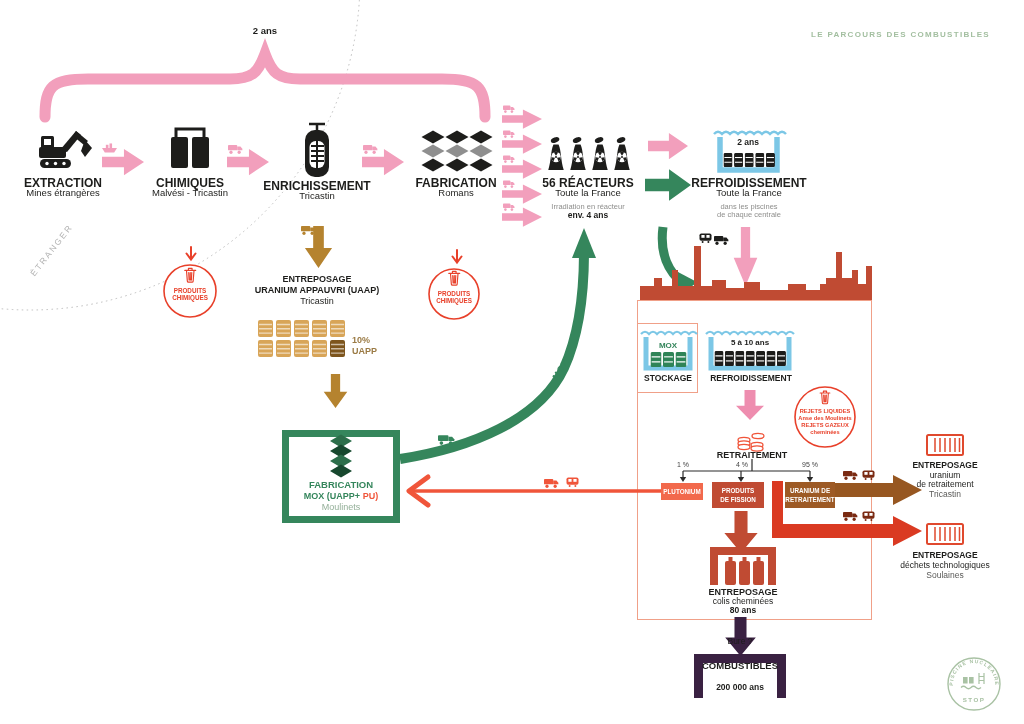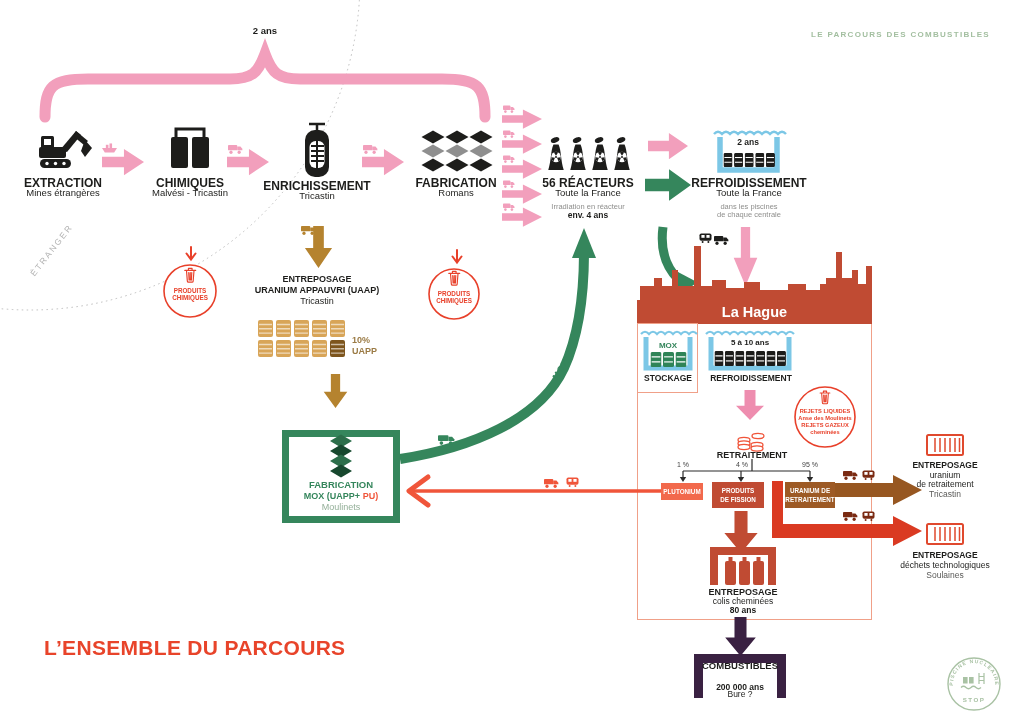--- a/index.html
+++ b/index.html
@@ -29,23 +29,20 @@
         box-sizing:border-box}
   .bracket{left:694px;top:654px;width:92px;height:44px;border-top:9px solid #3a2142;
            border-left:9px solid #3a2142;border-right:9px solid #3a2142;background:#fff}
 </style>
 </head>
 <body>
 
 <div class="stage">
 
   <div class="box hagueBox"></div>
-  <div class="box hagueBand">
-    <span>La Hague</span>
-  </div>
   <div class="box stockBox"></div>
   <div class="box" style="left:282px;top:430px;width:118px;height:93px;border:7px solid #35865c;background:#fff"></div>
   <div class="pbox" style="left:661px;top:483px;width:42px;height:17px;background:#f2694c;line-height:17px">PLUTONIUM</div>
   <div class="pbox" style="left:712px;top:482px;width:52px;height:26px;background:#c04b33;padding-top:4px;line-height:1.45">
     <div>PRODUITS</div>
     <div>DE FISSION</div>
   </div>
   <div class="pbox" style="left:785px;top:482px;width:50px;height:26px;background:#9d5a25;padding-top:4px;line-height:1.45">
     <div>URANIUM DE</div>
     <div>RETRAITEMENT</div>
@@ -391,21 +388,20 @@
       <g stroke="#a9c2a4" fill="none" stroke-width="1.2">
         <path d="M979,673 v11 M984,673 v11 M979,676.5 h5 M979,680.5 h5"></path>
         <rect x="963" y="677" width="4.6" height="6.5" fill="#a9c2a4" stroke="none"></rect>
         <rect x="969" y="677" width="4.6" height="6.5" fill="#a9c2a4" stroke="none"></rect>
         <path d="M961,687.5 q2.5,-2.5 5,0 t5,0 t5,0 t5,0"></path>
       </g>
     </g>
   </svg>
 
   <div class="hdr">LE PARCOURS DES COMBUSTIBLES</div>
-  <div class="ftitle">L’ENSEMBLE DU PARCOURS</div>
   <div class="etr" style="left:36px;top:268px">ÉTRANGER</div>
   <div class="lbl b t95" style="left:265px;top:26px">2 ans</div>
 
   <div class="lbl b t10" style="left:63px;top:177px">EXTRACTION</div>
   <div class="lbl t95" style="left:63px;top:188px">Mines étrangères</div>
   <div class="lbl b t10" style="left:190px;top:177px">CHIMIQUES</div>
   <div class="lbl t95" style="left:190px;top:188px">Malvési - Tricastin</div>
   <div class="lbl b t10" style="left:317px;top:180px">ENRICHISSEMENT</div>
   <div class="lbl t95" style="left:317px;top:191px">Tricastin</div>
   <div class="lbl b t10" style="left:456px;top:177px">FABRICATION</div>
@@ -448,21 +444,21 @@
 
   <div class="lbl t7" style="left:683px;top:461px;color:#444">1 %</div>
   <div class="lbl t7" style="left:742px;top:461px;color:#444">4 %</div>
   <div class="lbl t7" style="left:810px;top:461px;color:#444">95 %</div>
 
   <div class="lbl b t9" style="left:743px;top:587px">ENTREPOSAGE</div>
   <div class="lbl t85" style="left:743px;top:597px">colis cheminées</div>
   <div class="lbl b t85" style="left:743px;top:606px">80 ans</div>
 
   <div class="lbl b t95" style="left:740px;top:661px">COMBUSTIBLES</div>
-  <div class="lbl t85" style="left:740px;top:690px">Bure ?</div>
+  <div class="lbl t85" style="left:740px;top:637px">Bure ?</div>
   <div class="lbl b t85" style="left:740px;top:683px">200 000 ans</div>
 
   <div class="lbl b t85" style="left:945px;top:461px">ENTREPOSAGE</div>
   <div class="lbl t85" style="left:945px;top:471px">uranium</div>
   <div class="lbl t85" style="left:945px;top:480px">de retraitement</div>
   <div class="lbl t85 city" style="left:945px;top:490px">Tricastin</div>
   <div class="lbl b t85" style="left:945px;top:551px">ENTREPOSAGE</div>
   <div class="lbl t85" style="left:945px;top:561px">déchets technologiques</div>
   <div class="lbl t85 city" style="left:945px;top:571px">Soulaines</div>
 

